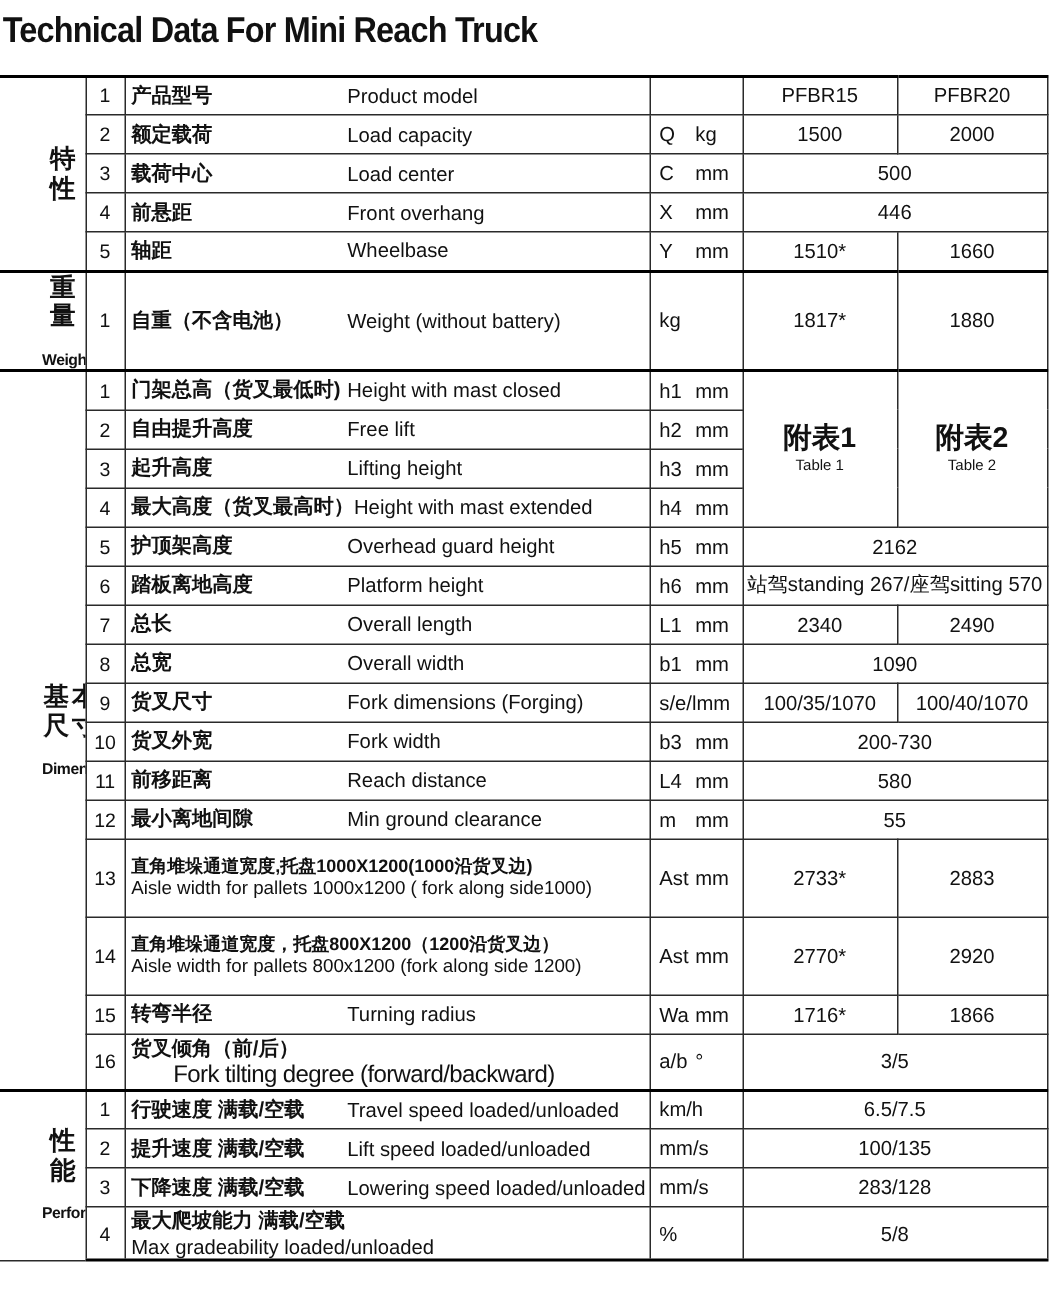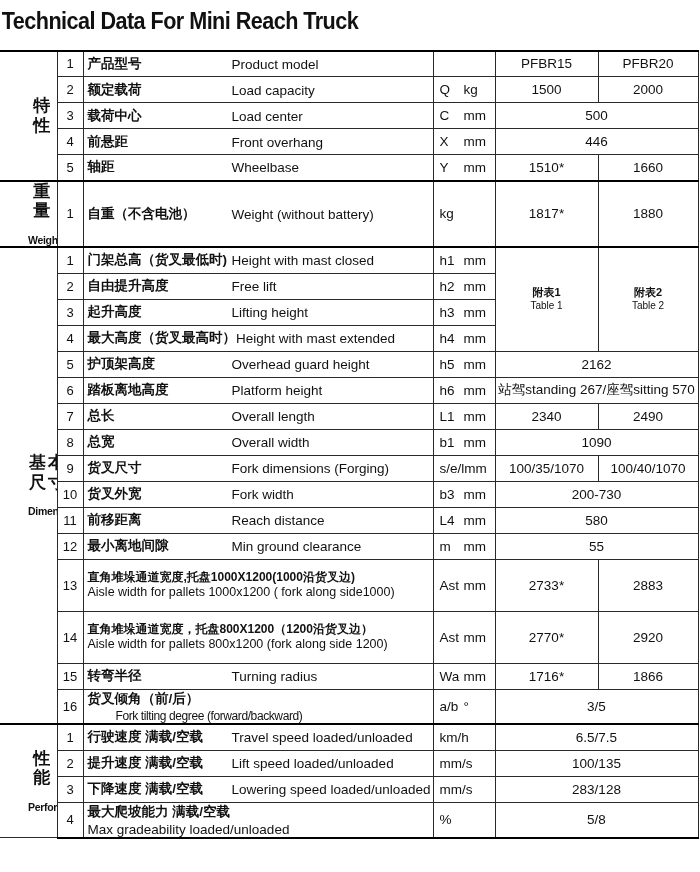--- a/index.html
+++ b/index.html
@@ -39,29 +39,29 @@
   .sec-cn{font-size:17px;font-weight:bold;line-height:1.15;letter-spacing:1px;}
   .sec-cn.wrap2{width:40px;margin:0 auto;word-break:break-all;letter-spacing:2px;}
   .sec-en{font-size:10.5px;font-weight:bold;line-height:1.1;margin-top:14px;letter-spacing:-0.3px;}
   td.c-num{text-align:center;font-size:13px;}
   td.c-name{padding-left:4px;}
   td.c-name .cn{
     display:inline-block;min-width:144px;font-weight:600;
     font-size:13.5px;white-space:nowrap;vertical-align:middle;
   }
   td.c-name .en{font-size:13.5px;white-space:nowrap;vertical-align:middle;}
-  td.c-name .en.cond{font-size:12px;letter-spacing:-0.4px;margin-left:28px;}
+  td.c-name .en.cond{font-size:16px;letter-spacing:-0.4px;margin-left:28px;}
   td.c-name.stacked{line-height:1.25;}
   td.c-name.stacked .cn-line{font-weight:600;font-size:12px;white-space:nowrap;}
   td.c-name.stacked .en-line{font-size:12.5px;white-space:nowrap;}
   td.c-unit{padding-left:6px;white-space:nowrap;}
   td.c-unit .u1{display:inline-block;min-width:24px;}
   td.c-val{text-align:center;}
   td.c-ref{text-align:center;line-height:1.25;}
-  td.c-ref .ref-cn{font-size:11px;font-weight:600;}
+  td.c-ref .ref-cn{font-size:19px;font-weight:600;}
   td.c-ref .ref-en{font-size:10px;}
 </style>
 </head>
 <body>
 
 <div class="page">
   <div class="title-en">Technical Data For Mini Reach Truck</div>
 
   <table class="spec">
     <colgroup>

